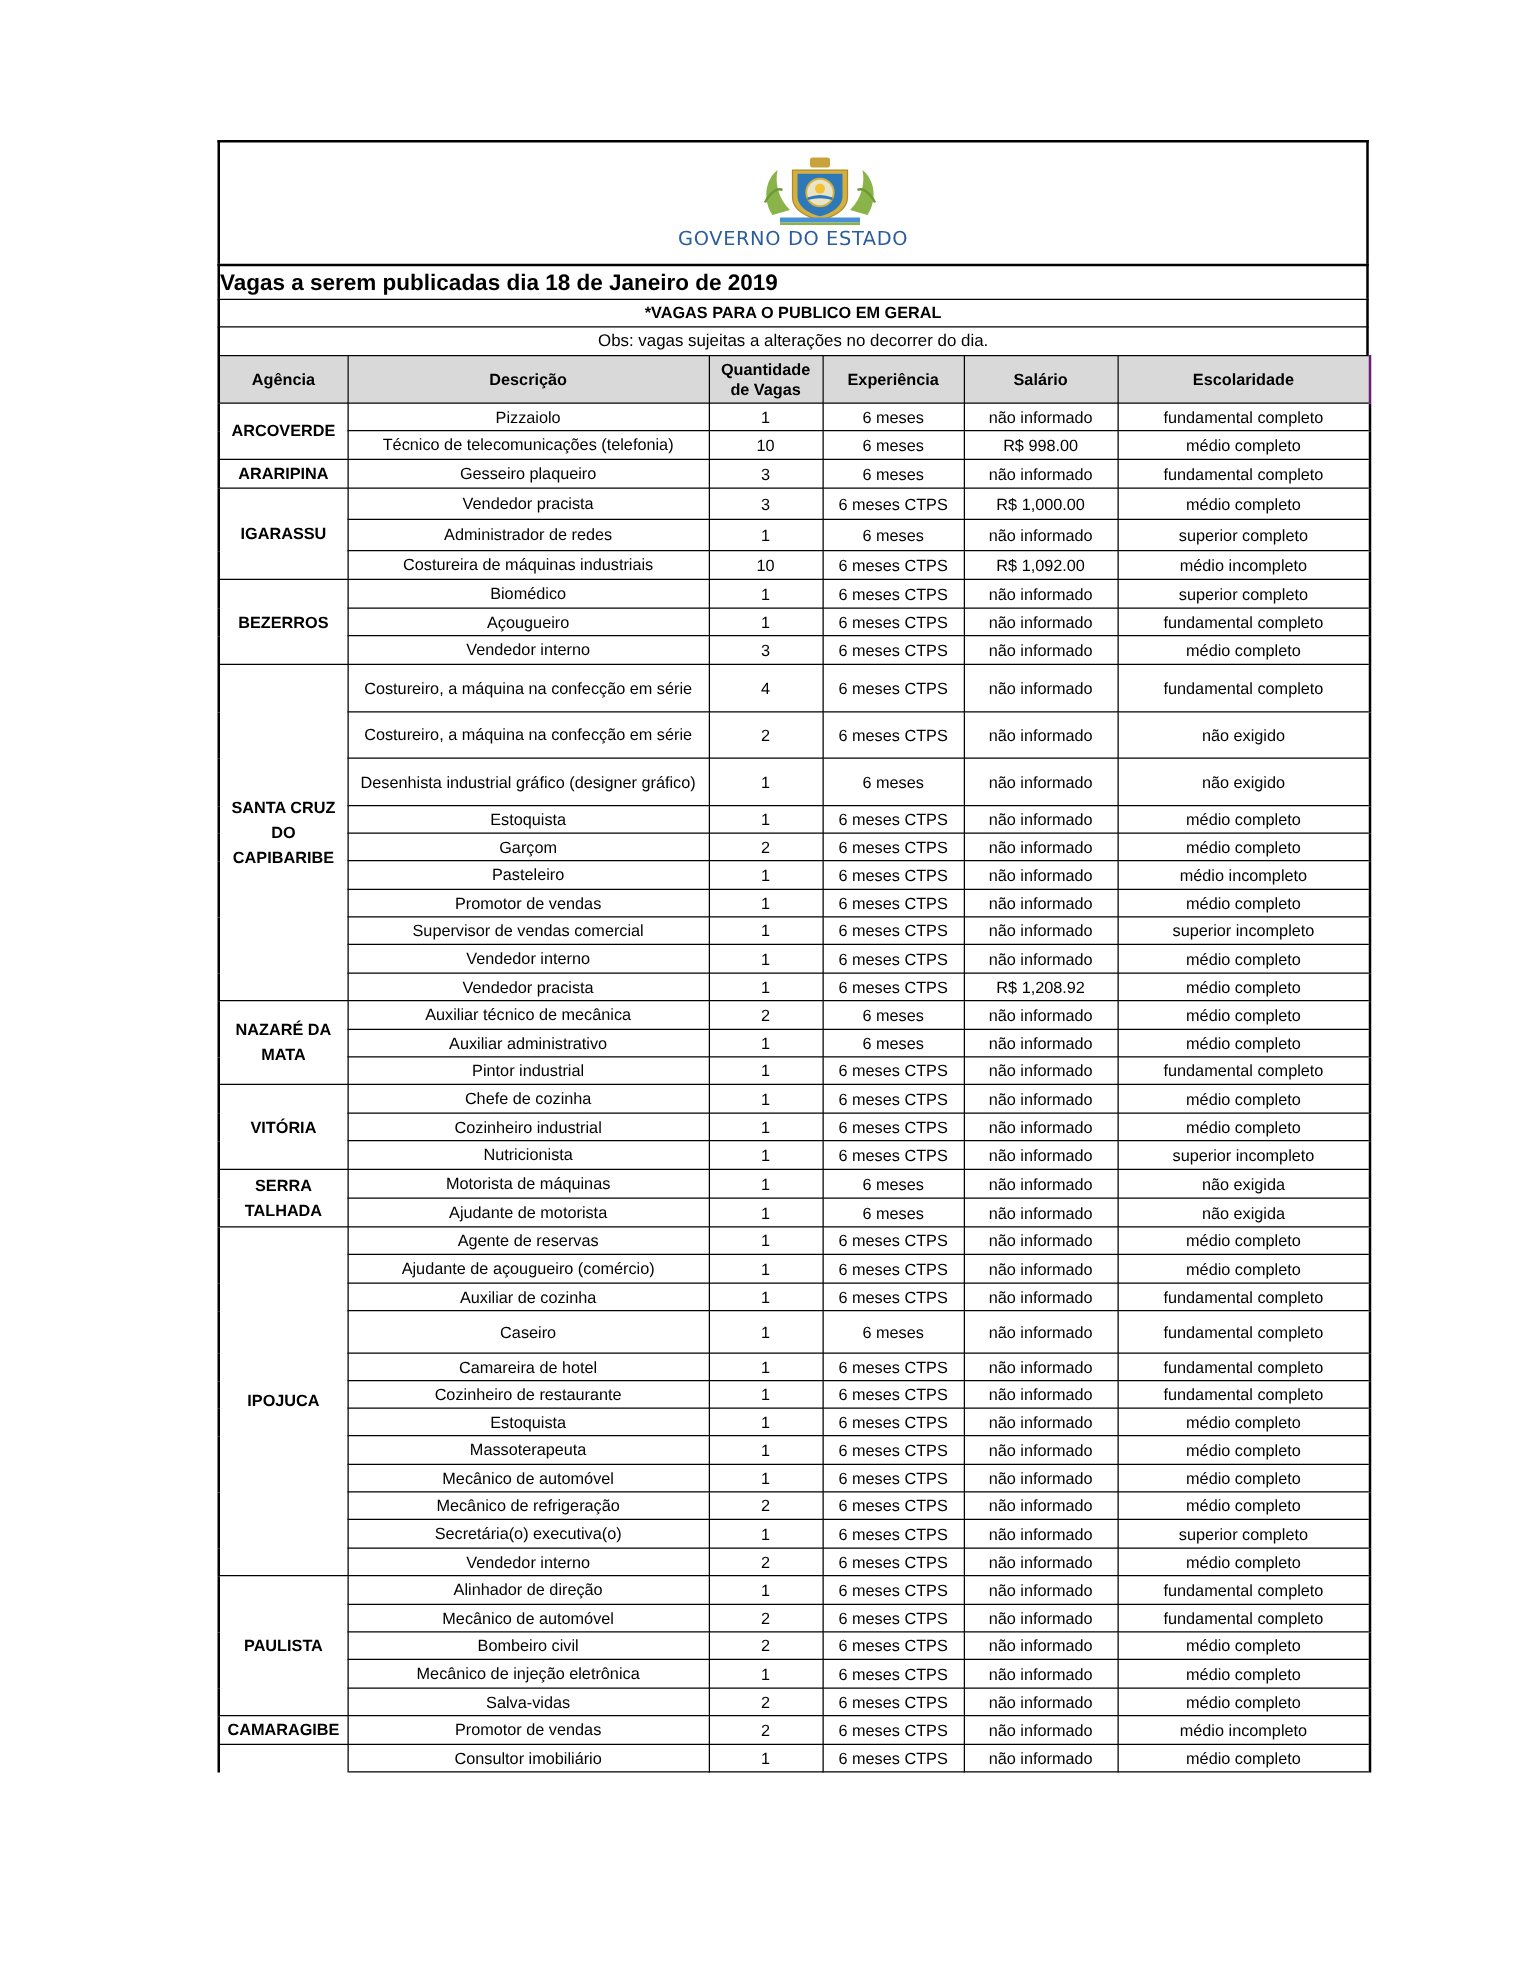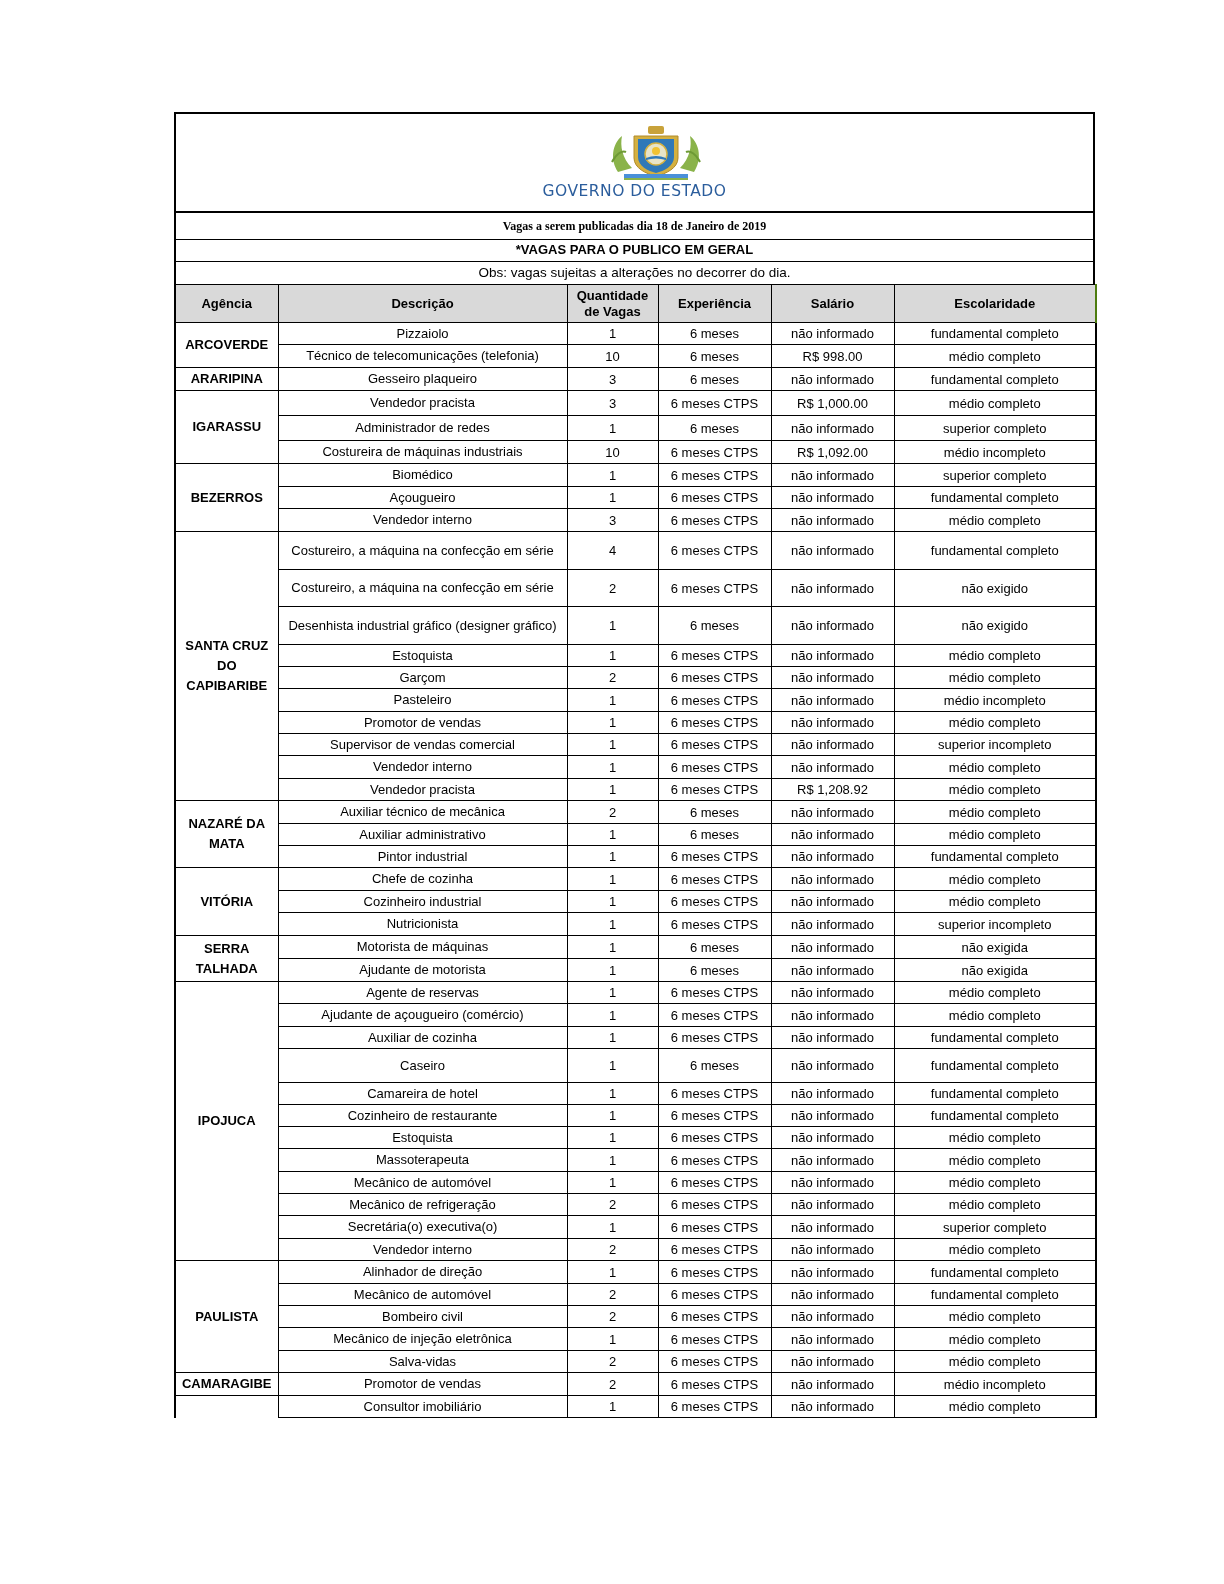--- a/index.html
+++ b/index.html
@@ -1,30 +1,30 @@
 <!DOCTYPE html>
 <html><head>
 <meta charset="utf-8">
 <style>
   html, body { margin:0; padding:0; background:#ffffff; }
   body { width:1224px; height:1584px; position:relative; font-family:"Liberation Sans", sans-serif; color:#000; }
   .sheet { position:absolute; left:174px; top:112px; width:921px; }
   .banner { border:2px solid #000; border-bottom:none; height:99px; position:relative; box-sizing:border-box; }
   .logo { position:absolute; left:428px; top:10px; width:104px; height:58px; }
   .gov { position:absolute; left:0; right:0; top:70px; text-align:center; color:#2b5d9c; font-family:"DejaVu Sans", sans-serif; font-size:15.5px; line-height:14px; letter-spacing:0.5px; }
-  .titlebar { border:2px solid #000; border-bottom:none; height:28px; box-sizing:border-box; text-align:center; font-weight:bold; font-size:12px; line-height:26px;font-family:Liberation Serif, serif; }
+  .titlebar { border:2px solid #000; border-bottom:none; height:28px; box-sizing:border-box; text-align:left; font-weight:bold; font-size:18px; line-height:26px; }
   .subbar { border:2px solid #000; border-bottom:none; border-top:1.5px solid #000; height:22px; box-sizing:border-box; text-align:center; font-weight:bold; font-size:13px; line-height:20px; }
   .obsbar { border:2px solid #000; border-bottom:none; border-top:1.5px solid #000; height:23px; box-sizing:border-box; text-align:center; font-size:13.5px; line-height:22px; }
   table { border-collapse:collapse; width:921px; table-layout:fixed; font-size:13px; }
   td, th { border:1.5px solid #000; text-align:center; padding:0 2px; overflow:hidden; }
   th { background:#d9d9d9; font-weight:bold; font-size:13px; line-height:16px; }
   td.agency { font-weight:bold; font-size:13px; line-height:20px; border-left:2px solid #000; }
   td.last-col { border-right:2px solid #000; }
   th.first { border-left:2px solid #000; }
-  th.last { border-right:2px solid #4d7c0f; }
+  th.last { border-right:2px solid #701a75; }
   td.desc { font-size:13px; line-height:18px; }
   td.open-bottom { border-bottom:none; }
 </style>
 </head>
 <body>
 
 <div class="sheet">
   <div class="banner">
     <svg class="logo" viewBox="0 0 104 58">
       <path d="M14 48 C6 36 8 20 18 12 C16 22 18 34 28 44 Z" fill="#8ab34a"></path>

